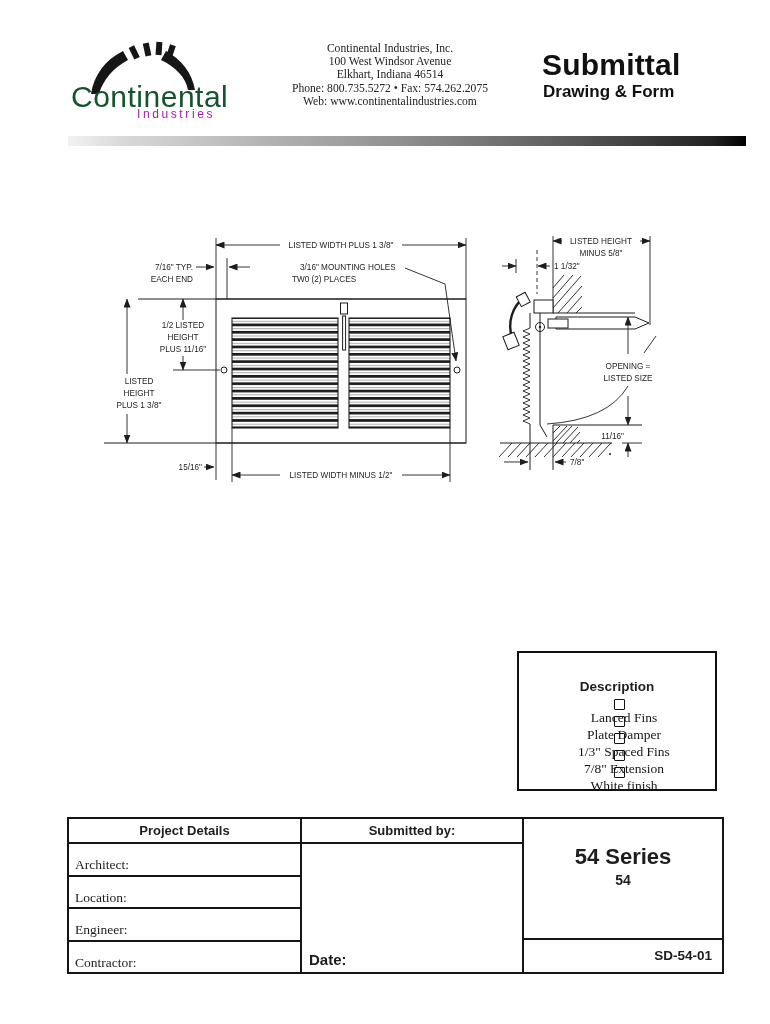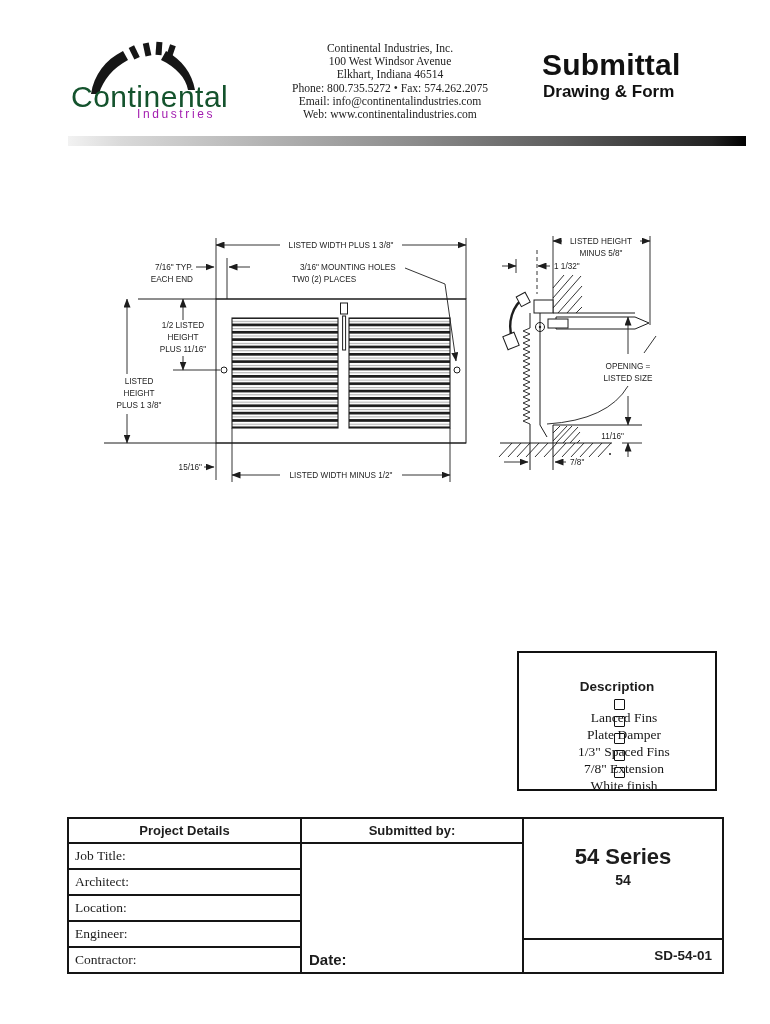--- a/index.html
+++ b/index.html
@@ -27,21 +27,21 @@
   
   #desc-box{left:517px;top:651px;width:200px;height:140px;border:2px solid #111;box-sizing:border-box;}
   #desc-title{text-align:center;font-weight:bold;font-size:13.5px;margin-top:26px;}
   .desc-item{display:flex;align-items:center;margin:5px 0 0 14px;height:12px;flex-direction:column;}
   .chk{width:9px;height:9px;border:1.6px solid #111;border-radius:1px;margin-right:9px;flex:0 0 auto;}
   .desc-label{font-family:"Liberation Serif",serif;font-size:13.5px;color:#161616;white-space:nowrap;}
 
   
   #form-table{left:67px;top:817px;width:657px;height:157px;border:2.5px solid #151515;box-sizing:border-box;}
   .col{position:absolute;top:0;bottom:0;box-sizing:border-box;}
-  #col-project{left:0;width:233px;border-right:2px solid #151515;display:flex;flex-direction:column;}
+  #col-project{left:0;width:233px;border-right:2px solid #151515;display:flex;flex-direction:column;gap:12px;}
   #col-submitted{left:233px;width:222px;border-right:2px solid #151515;}
   #col-series{left:455px;right:0;}
   .tbl-header{height:25px;border-bottom:2px solid #151515;display:flex;align-items:center;justify-content:center;font-weight:bold;font-size:13px;box-sizing:border-box;}
   .field-row{flex:1;border-bottom:2px solid #151515;display:flex;align-items:center;padding-left:6px;font-family:"Liberation Serif",serif;font-size:13.5px;box-sizing:border-box;}
   .field-row:last-child{border-bottom:none;}
   #date-label{position:absolute;left:7px;bottom:4px;font-weight:bold;font-size:15px;}
   #series-cell{height:121px;border-bottom:2px solid #151515;box-sizing:border-box;text-align:center;}
   #series-title{font-weight:bold;font-size:22px;padding-top:25px;}
   #series-model{font-weight:bold;font-size:14px;margin-top:2px;}
   #doc-number-cell{height:30px;display:flex;align-items:center;justify-content:flex-end;padding-right:10px;font-weight:bold;font-size:13.5px;}
@@ -60,21 +60,20 @@
   </g>
 </svg>
 <div class="abs" id="logo-name">Continental</div>
 <div class="abs" id="logo-sub">Industries</div>
 
 <div class="abs" id="company-block">
   <div>Continental Industries, Inc.</div>
   <div>100 West Windsor Avenue</div>
   <div>Elkhart, Indiana 46514</div>
   <div>Phone: 800.735.5272 • Fax: 574.262.2075</div>
-  <div>Email: info@continentalindustries.com</div>
   <div>Web: www.continentalindustries.com</div>
 </div>
 
 <div class="abs" id="doc-title">Submittal</div>
 <div class="abs" id="doc-subtitle">Drawing &amp; Form</div>
 <div class="abs" id="gradient-bar"></div>
 
 <svg class="abs" style="left:100px;top:228px;" width="400" height="262" viewBox="0 0 400 262">
   <defs>
     <marker id="arw" markerWidth="9" markerHeight="7" refX="8.5" refY="3.5" orient="auto" markerUnits="userSpaceOnUse">
@@ -242,21 +241,20 @@
   </div>
   <div class="desc-item">
     <span class="chk"></span>
     <span class="desc-label">White finish</span>
   </div>
 </div>
 
 <div class="abs" id="form-table">
   <div class="col" id="col-project">
     <div class="tbl-header">Project Details</div>
-    <div class="field-row">Job Title:</div>
     <div class="field-row">Architect:</div>
     <div class="field-row">Location:</div>
     <div class="field-row">Engineer:</div>
     <div class="field-row">Contractor:</div>
   </div>
   <div class="col" id="col-submitted">
     <div class="tbl-header">Submitted by:</div>
     <div style="position:absolute;left:0;right:0;top:25px;bottom:0;">
       <span id="date-label">Date:</span>
     </div>

